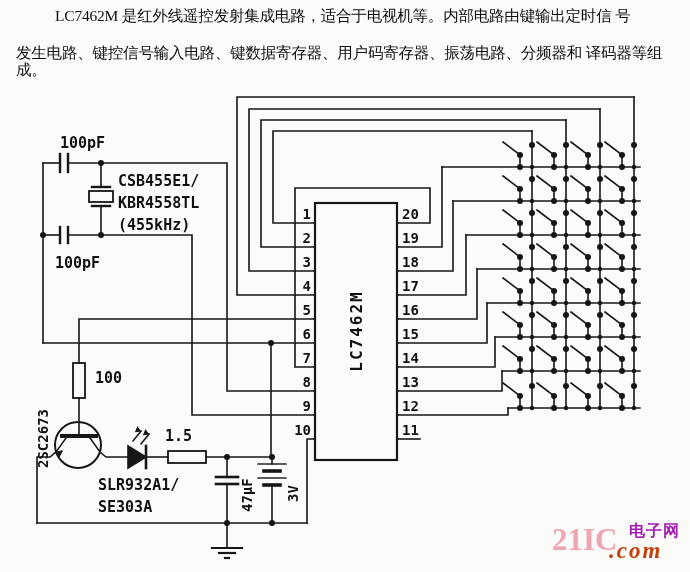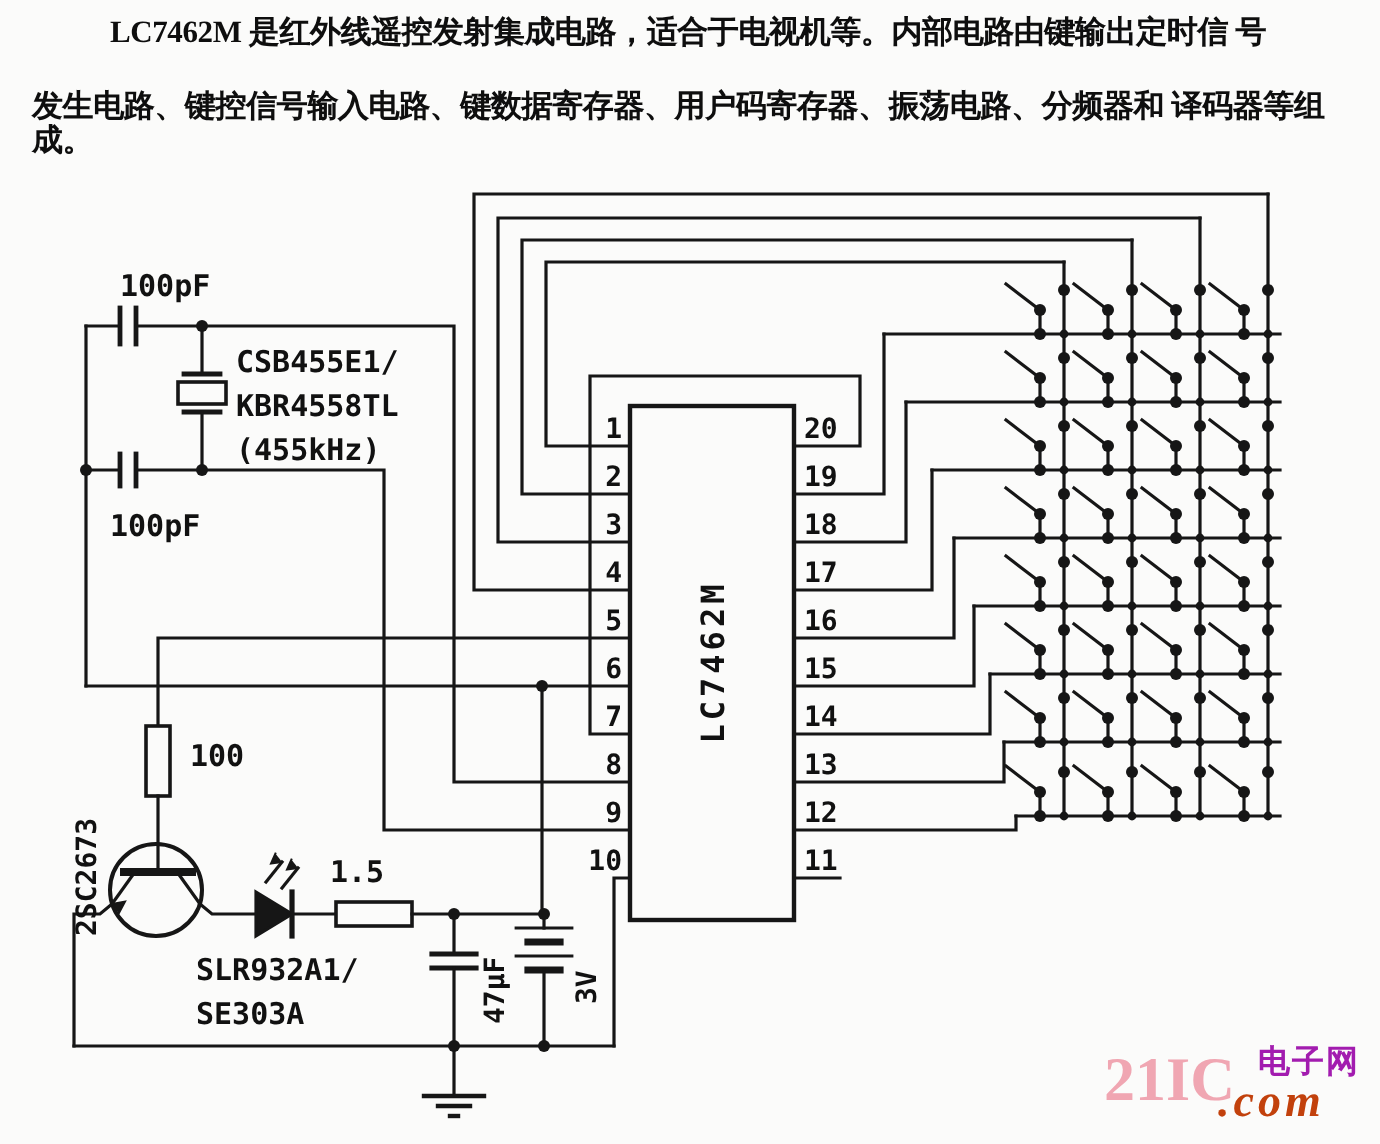--- a/index.html
+++ b/index.html
@@ -1,21 +1,21 @@
 <!DOCTYPE html>
 <html><head>
 <meta charset="utf-8">
 <style>
   html,body{margin:0;padding:0;}
   body{
     width:690px;height:572px;position:relative;overflow:hidden;
     background:#fbfbfa;font-family:"Liberation Serif", serif;
   }
   .desc{
-    position:absolute;color:#0e0e0e;font-weight:700;
+    position:absolute;color:#0e0e0e;font-weight:400;
     font-size:15.5px;letter-spacing:-0.2px;white-space:nowrap;
     font-family:"Liberation Serif", serif;
   }
   #desc-line1{left:55px;top:6px;}
   #desc-line2{left:16px;top:43px;}
   #desc-line3{left:16px;top:60px;}
   #schematic-svg{position:absolute;left:0;top:0;}
   .lbl{
     font-family:"DejaVu Sans Mono", monospace;
     font-weight:700;fill:#111;

